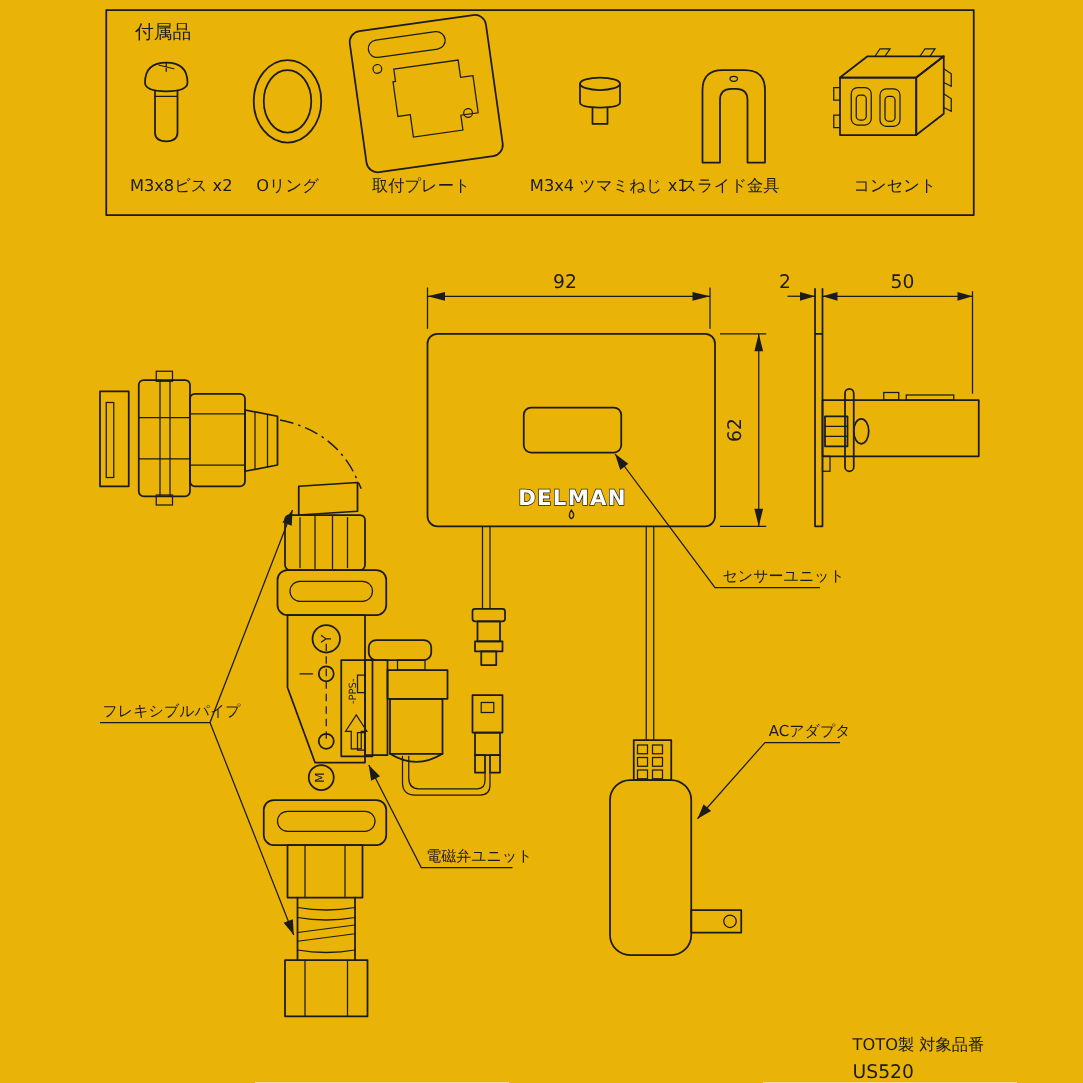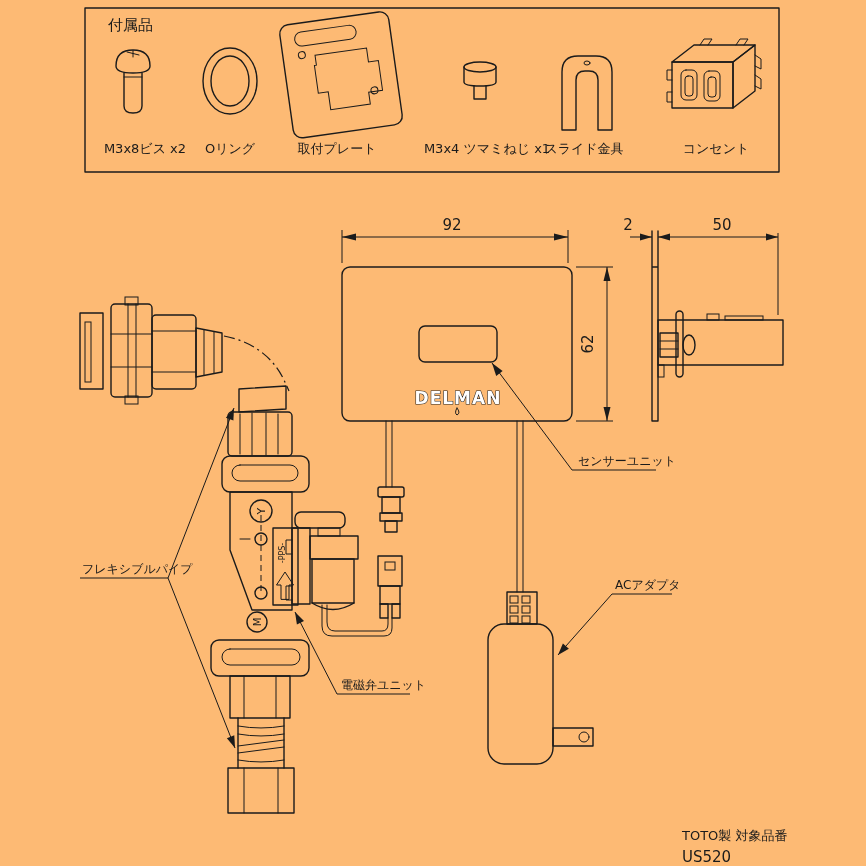--- a/index.html
+++ b/index.html
@@ -1,16 +1,16 @@
 <!DOCTYPE html>
 <html><head>
 <meta charset="utf-8">
 <style>
   html,body{margin:0;padding:0;background:#ffffff;}
-  .stage{position:relative;width:866px;height:866px;background:#fdba74;overflow:hidden;
+  .stage{position:relative;width:866px;height:866px;background:#eab308;overflow:hidden;
          font-family:"DejaVu Sans","Liberation Sans",sans-serif;}
   svg{position:absolute;left:0;top:0;}
   svg text{fill:#1b1b1b;font-family:"DejaVu Sans","Liberation Sans",sans-serif;}
   .ln{stroke:#1b1b1b;stroke-width:1.4;fill:none;stroke-linejoin:round;stroke-linecap:round;}
   .thin{stroke:#1b1b1b;stroke-width:1;fill:none;stroke-linecap:round;}
   .dim{stroke:#1b1b1b;stroke-width:1;fill:none;}
   .arr{fill:#1b1b1b;stroke:none;}
   .dashdot{stroke:#1b1b1b;stroke-width:1.2;fill:none;stroke-dasharray:11 4 2 4;}
   .cl{stroke:#1b1b1b;stroke-width:1;fill:none;stroke-dasharray:6 4;}
   .lbl{font-size:12px;}

